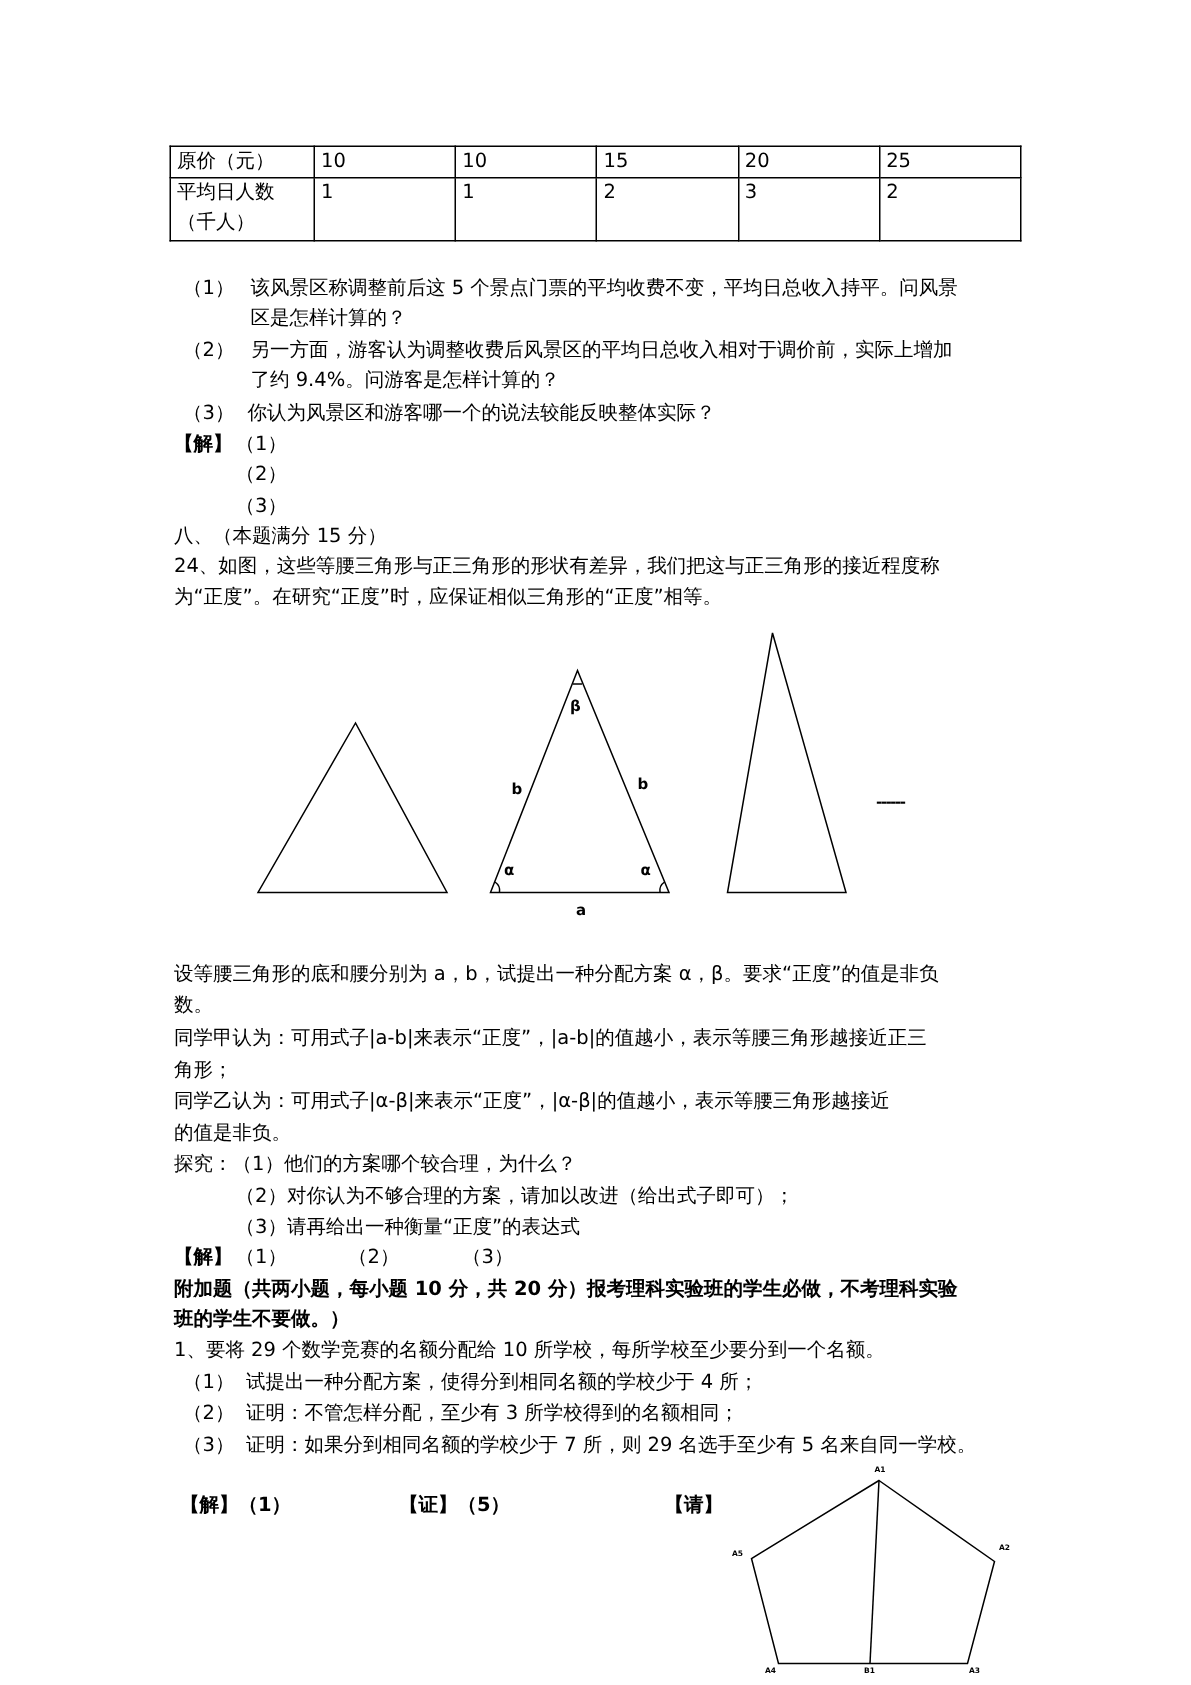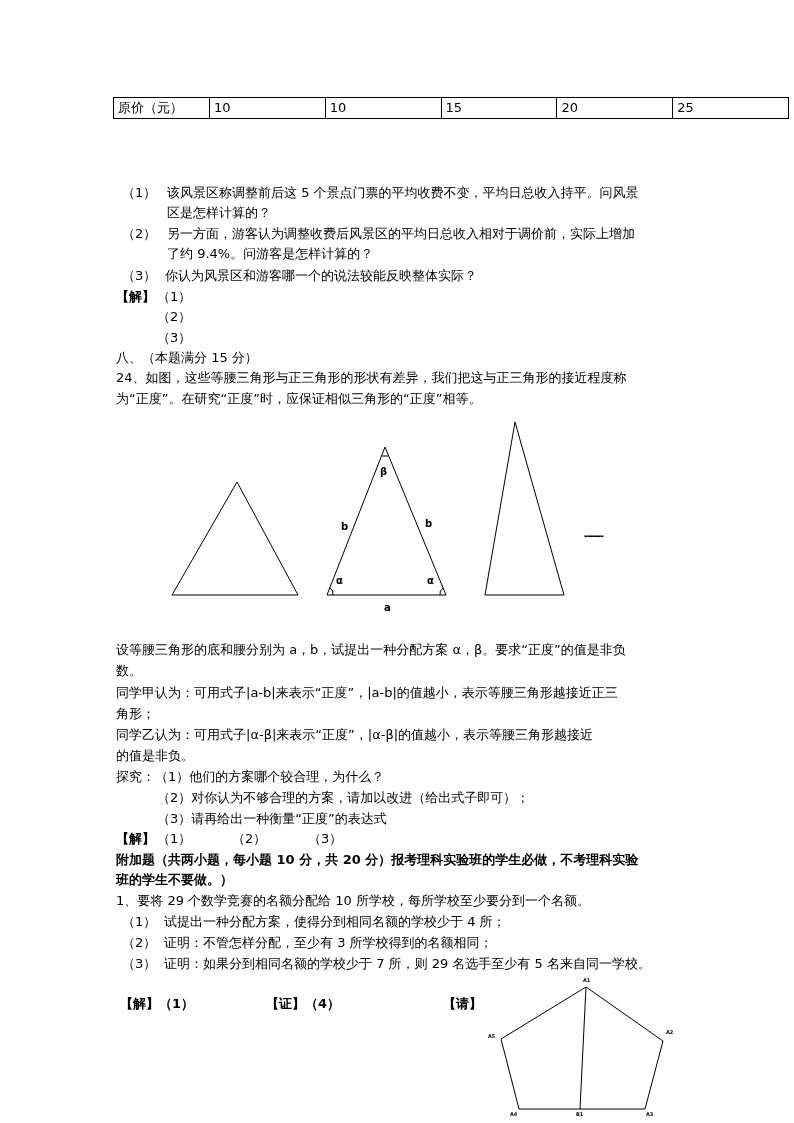--- a/index.html
+++ b/index.html
@@ -1,38 +1,46 @@
 <!DOCTYPE html>
 <html><head>
 <meta charset="utf-8">
 <style>
   html, body { margin: 0; padding: 0; background: #ffffff; }
   body { width: 794px; height: 1123px; position: relative; overflow: hidden;
          font-family: "DejaVu Sans", "Liberation Sans", sans-serif; color: #000; font-size: 13px; }
   .abs { position: absolute; white-space: nowrap; line-height: 20px; }
-  table.price { position: absolute; left: 113px; top: 97px; width: 676px; border-collapse: collapse; font-size: 13px; }
+  table.price { position: absolute; left: 113px; top: 97px; width: 568px; border-collapse: collapse; font-size: 13px; }
   table.price td { border: 1px solid #000; padding: 0 4px; vertical-align: top; line-height: 20px; }
   table.price td.head { width: 87px; }
   .bold { font-weight: bold; }
   svg { position: absolute; left: 0; top: 0; }
   .lbl { font-family: "DejaVu Sans", sans-serif; font-weight: bold; font-size: 10px; }
   .tiny { font-family: "DejaVu Sans", sans-serif; font-weight: bold; font-size: 5px; }
 </style>
 </head>
 <body>
 
 <table class="price">
   <tbody>
       <tr>
     <td class="head">原价（元）</td>
     <td>10</td>
     <td>10</td>
     <td>15</td>
     <td>20</td>
     <td>25</td>
+  </tr>
+  <tr style="height:42px">
+    <td class="head" style="white-space:normal;width:87px">平均日人数（千人）</td>
+    <td>1</td>
+    <td>1</td>
+    <td>2</td>
+    <td>3</td>
+    <td>2</td>
   </tr>
 </tbody>
   </table>
 
 <div class="abs" style="left:122px;top:183px">（1）</div>
 <div class="abs" style="left:167px;top:183px">该风景区称调整前后这 5 个景点门票的平均收费不变，平均日总收入持平。问风景</div>
 <div class="abs" style="left:167px;top:203px">区是怎样计算的？</div>
 <div class="abs" style="left:122px;top:224px">（2）</div>
 <div class="abs" style="left:167px;top:224px">另一方面，游客认为调整收费后风景区的平均日总收入相对于调价前，实际上增加</div>
 <div class="abs" style="left:167px;top:244px">了约 9.4%。问游客是怎样计算的？</div>
@@ -89,21 +97,21 @@
 <div class="abs bold" style="left:116px;top:870px">班的学生不要做。）</div>
 <div class="abs" style="left:116px;top:891px">1、要将 29 个数学竞赛的名额分配给 10 所学校，每所学校至少要分到一个名额。</div>
 <div class="abs" style="left:122px;top:912px">（1）</div>
 <div class="abs" style="left:164px;top:912px">试提出一种分配方案，使得分到相同名额的学校少于 4 所；</div>
 <div class="abs" style="left:122px;top:933px">（2）</div>
 <div class="abs" style="left:164px;top:933px">证明：不管怎样分配，至少有 3 所学校得到的名额相同；</div>
 <div class="abs" style="left:122px;top:954px">（3）</div>
 <div class="abs" style="left:164px;top:954px">证明：如果分到相同名额的学校少于 7 所，则 29 名选手至少有 5 名来自同一学校。</div>
 
 <div class="abs bold" style="left:120px;top:994px">【解】（1）</div>
-<div class="abs bold" style="left:266px;top:994px">【证】（4）</div>
+<div class="abs bold" style="left:266px;top:994px">【证】（5）</div>
 <div class="abs bold" style="left:443px;top:994px">【请】</div>
 
 <div class="abs tiny" style="left:583px;top:970px">A1</div>
 <div class="abs tiny" style="left:488px;top:1026px">A5</div>
 <div class="abs tiny" style="left:666px;top:1022px">A2</div>
 <div class="abs tiny" style="left:510px;top:1104px">A4</div>
 <div class="abs tiny" style="left:576px;top:1104px">B1</div>
 <div class="abs tiny" style="left:646px;top:1104px">A3</div>
 
 </body></html>

